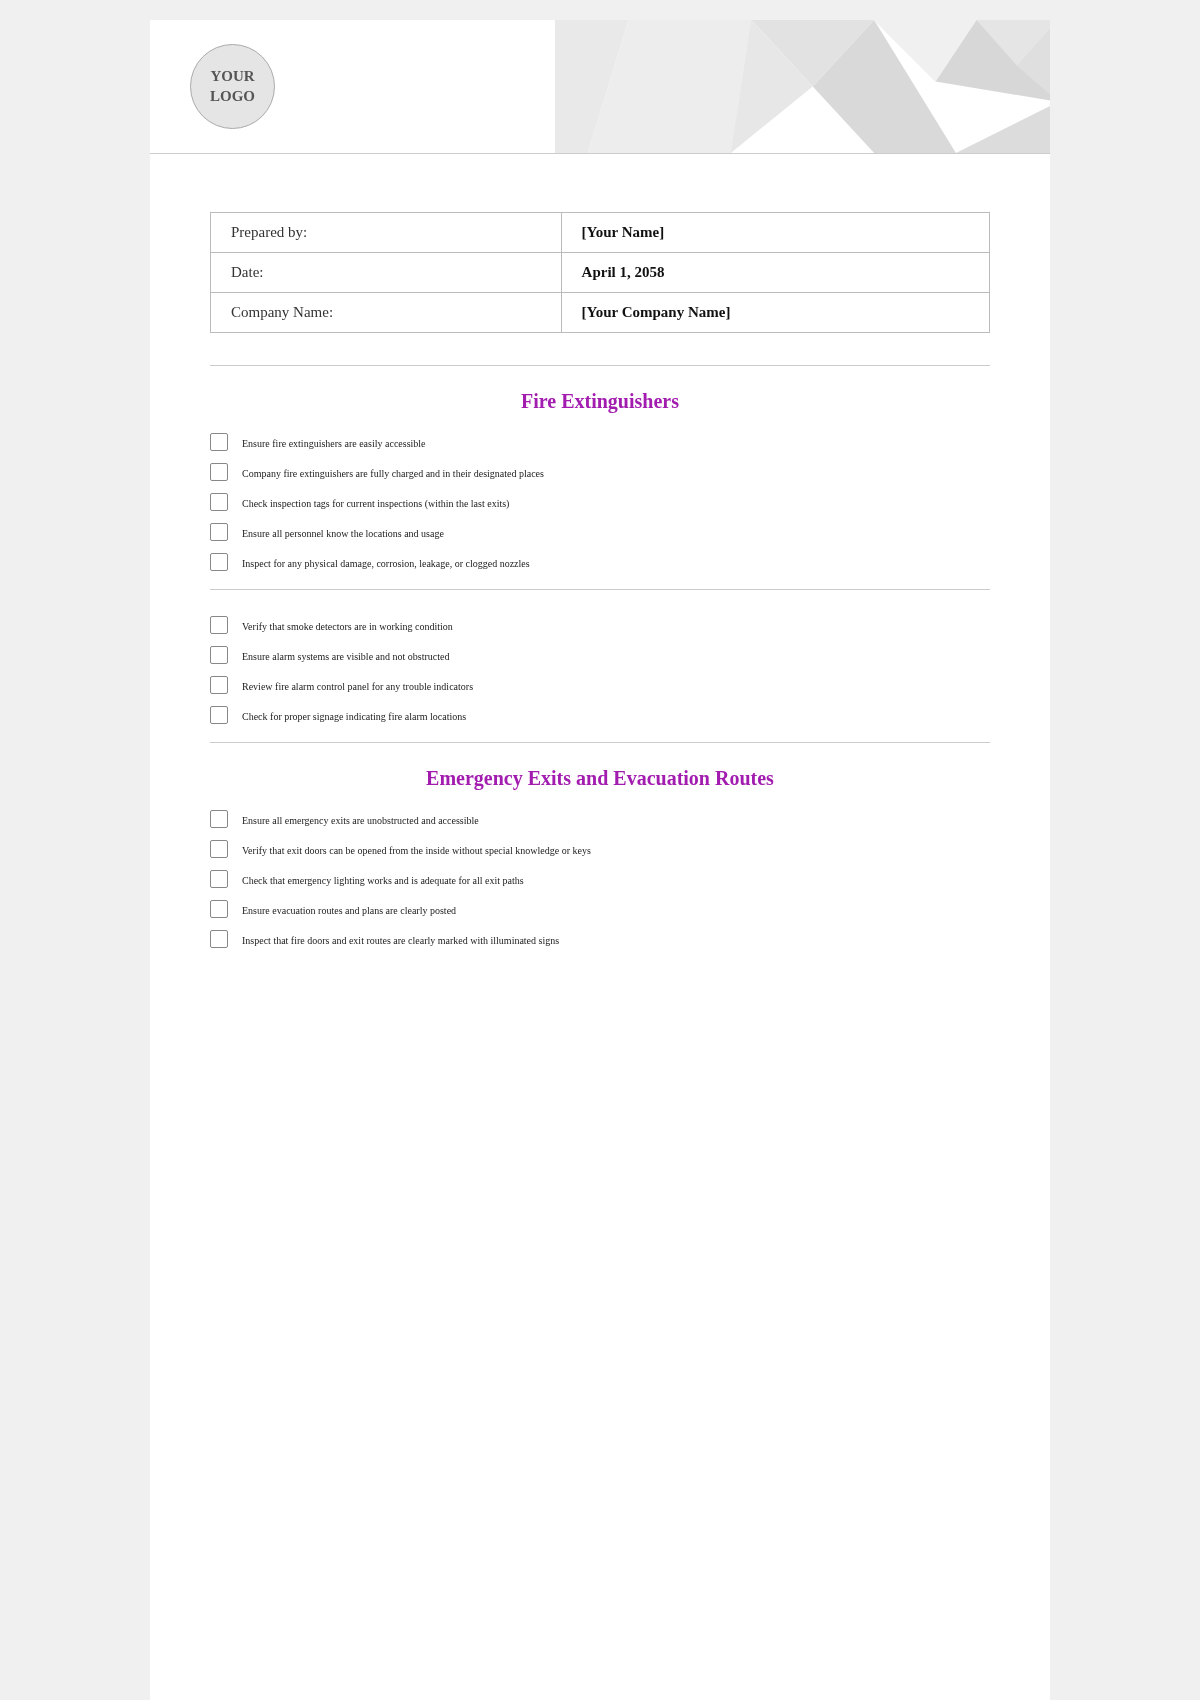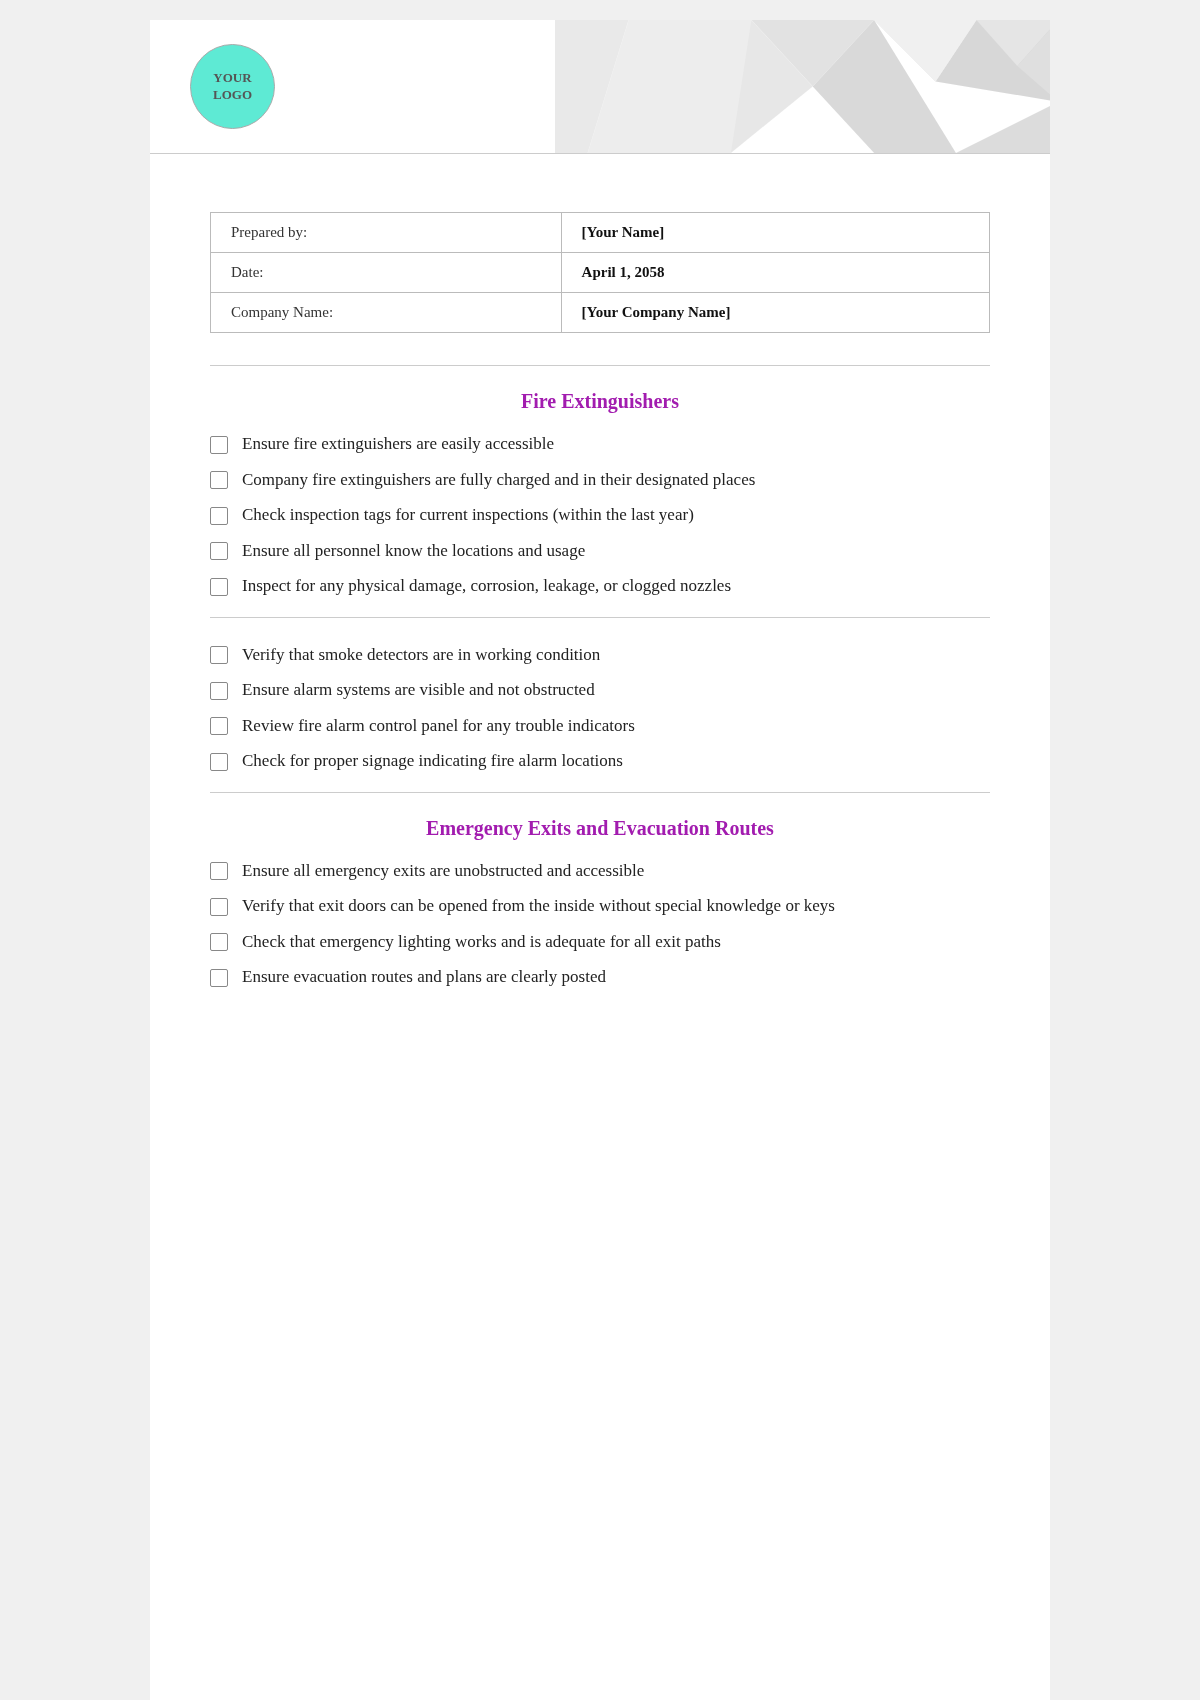--- a/index.html
+++ b/index.html
@@ -25,25 +25,25 @@
       border-bottom: 1.5px solid #ccc;
       position: relative;
       min-height: 130px;
       overflow: hidden;
     }
     .logo-circle {
       width: 85px;
       height: 85px;
       border-radius: 50%;
       border: 1.5px solid #aaa;
-      background: #5eead4;
+      background: #e5e5e5;
       display: flex;
       align-items: center;
       justify-content: center;
-      font-size: 13px;
+      font-size: 15px;
       font-weight: bold;
       color: #555;
       text-align: center;
       line-height: 1.3;
       flex-shrink: 0;
       z-index: 1;
     }
     .header-contact {
       margin-left: 30px;
       font-size: 13.5px;
@@ -99,22 +99,22 @@
       margin-bottom: 18px;
       color: #a21caf;
     }
     
     .checklist {
       list-style: none;
       margin-bottom: 18px;
     }
     .checklist li {
       display: flex;
-      align-items: center;
-      font-size: 17px;
+      align-items: flex-end;
+      font-size: 10px;
       color: #222;
       margin-bottom: 10px;
       line-height: 1.5;
     }
     .checkbox-icon {
       width: 18px;
       height: 18px;
       border: 1.5px solid #888;
       border-radius: 2px;
       flex-shrink: 0;
@@ -187,21 +187,21 @@
             <li>
               <span class="checkbox-icon"></span>
               <span>Ensure fire extinguishers are easily accessible</span>
             </li>
             <li>
               <span class="checkbox-icon"></span>
               <span>Company fire extinguishers are fully charged and in their designated places</span>
             </li>
             <li>
               <span class="checkbox-icon"></span>
-              <span>Check inspection tags for current inspections (within the last year)</span>
+              <span>Check inspection tags for current inspections (within the last exits)</span>
             </li>
             <li>
               <span class="checkbox-icon"></span>
               <span>Ensure all personnel know the locations and usage</span>
             </li>
             <li>
               <span class="checkbox-icon"></span>
               <span>Inspect for any physical damage, corrosion, leakage, or clogged nozzles</span>
             </li>
           </ul>
@@ -240,17 +240,21 @@
               <span>Verify that exit doors can be opened from the inside without special knowledge or keys</span>
             </li>
             <li>
               <span class="checkbox-icon"></span>
               <span>Check that emergency lighting works and is adequate for all exit paths</span>
             </li>
             <li>
               <span class="checkbox-icon"></span>
               <span>Ensure evacuation routes and plans are clearly posted</span>
             </li>
+            <li>
+              <span class="checkbox-icon"></span>
+              <span>Inspect that fire doors and exit routes are clearly marked with illuminated signs</span>
+            </li>
           </ul>
         </div>
       </div>
   </div>
 </div>
 
 </body></html>

